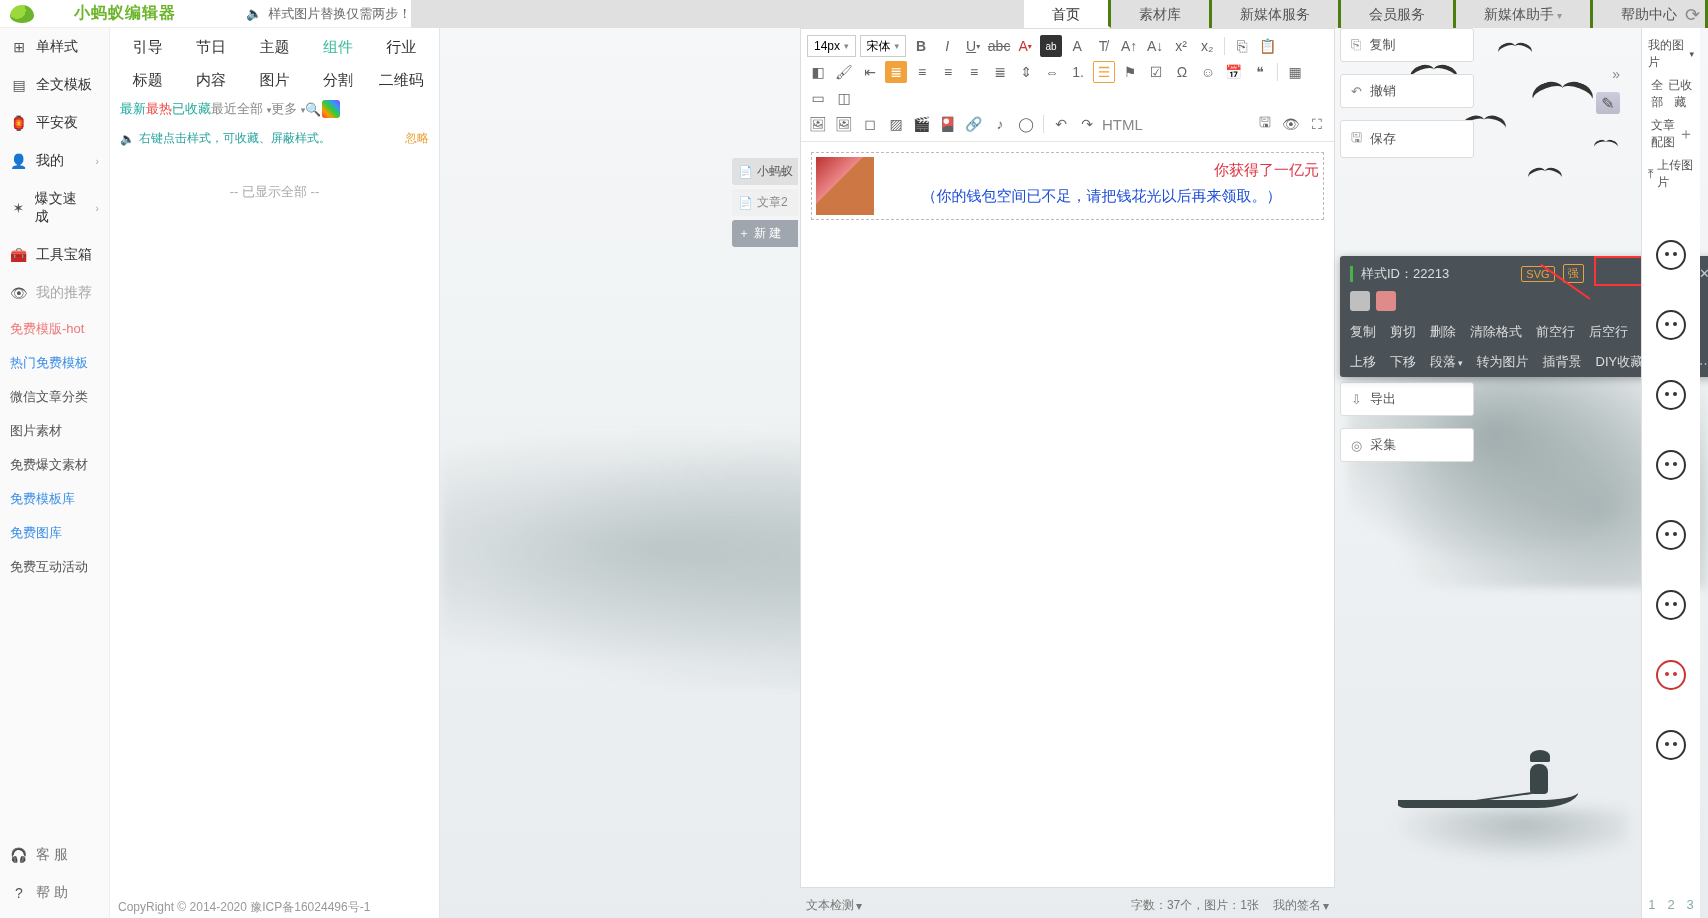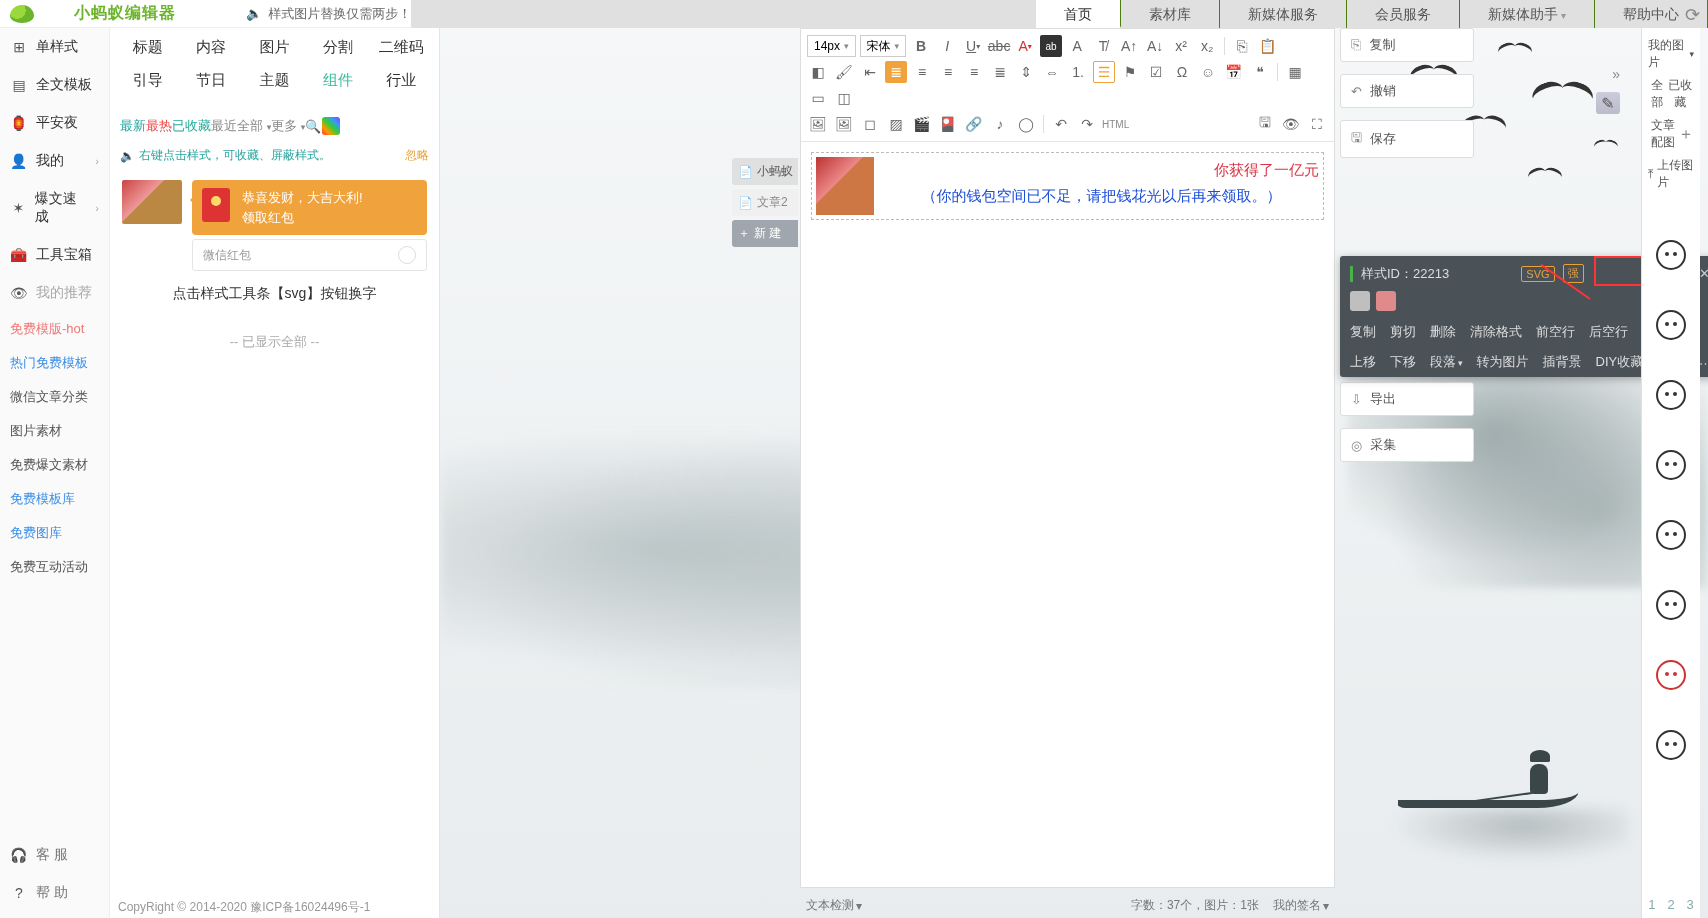--- a/index.html
+++ b/index.html
@@ -4,21 +4,21 @@
 <style>
 * { margin: 0; padding: 0; box-sizing: border-box; font-family: "Microsoft YaHei", Arial, sans-serif; }
 body { width: 1708px; height: 918px; overflow: hidden; background: #fff; position: relative; }
 
 
 .topbar { height: 28px; display: flex; align-items: center; background: #fff; border-bottom: 1px solid #eee; }
 .logo { display: flex; align-items: center; padding: 0 10px; font-size: 16px; font-weight: bold; color: #6cb52b; letter-spacing: 1px; gap: 36px; }
 .logo-icon { width: 24px; height: 18px; margin-right: 4px; display: inline-block; background: radial-gradient(circle at 30% 30%, #9bd83c 40%, #6cb52b 40%); border-radius: 50% 50% 50% 50% / 60% 60% 40% 40%; position: relative; }
 .announce { display: flex; align-items: center; margin-left: 60px; color: #666; font-size: 13px; gap: 6px; }
 .topnav { display: flex; margin-left: auto; }
-.topnav .tab { padding: 0 28px; height: 28px; line-height: 28px; font-size: 14px; color: #555; border-right: 1px solid #4d7c0f; position: relative; cursor: pointer; }
+.topnav .tab { padding: 0 28px; height: 28px; line-height: 28px; font-size: 14px; color: #555; border-right: 3px solid #4d7c0f; position: relative; cursor: pointer; }
 .topnav .tab.active { background: #fff; color: #333; border-bottom: 2px solid #fff; margin-bottom: -2px; }
 .topnav .tab .caret { font-size: 10px; margin-left: 3px; color: #999; }
 .nav-bg { background: #e0e0e0; flex: 1; display: flex; }
 .nav-left-pad { width: 504px; }
 .corner-icon { position: absolute; right: 8px; top: 4px; color: #888; font-size: 18px; }
 
 
 .leftnav { position: absolute; left: 0; top: 28px; width: 110px; bottom: 0; background: #fafafa; border-right: 1px solid #eee; }
 .leftnav .item { display: flex; align-items: center; gap: 8px; padding: 10px 10px; font-size: 14px; color: #333; cursor: pointer; }
 .leftnav .item .chev { margin-left: auto; color: #aaa; font-size: 11px; }
@@ -29,21 +29,21 @@
 .leftnav .foot { position: absolute; bottom: 6px; left: 0; right: 0; }
 .leftnav .foot .item { font-size: 14px; color: #777; }
 .li-icon { width: 18px; text-align: center; color: #555; }
 .li-icon.red { color: #d33; }
 
 
 .catpanel { position: absolute; left: 110px; top: 28px; width: 330px; bottom: 0; background: #fff; border-right: 1px solid #e5e5e5; }
 .catrow { display: flex; padding: 10px 8px 4px 8px; gap: 4px; }
 .catrow .cat { flex: 1; text-align: center; font-size: 15px; color: #333; cursor: pointer; }
 .catrow .cat.green { color: #3b9; }
-.filterrow { display: flex; align-items: center; gap: 0; padding: 6px 10px; font-size: 13px; margin-top: 17px; }
+.filterrow { display: flex; align-items: center; gap: 0; padding: 6px 10px; font-size: 13px; }
 .filterrow .f { color: #888; cursor: pointer; }
 .filterrow .f.teal { color: #1aa6a0; }
 .filterrow .f.red { color: #e44; }
 .filterrow .f.grn { color: #2a9; }
 .filterrow .search-icon { color: #888; cursor: pointer; }
 .filterrow .colorbox { width: 18px; height: 18px; background: linear-gradient(45deg,#f33,#f90,#3c3,#39f,#93f); border-radius: 3px; cursor: pointer; }
 .tiprow { display: flex; align-items: center; padding: 6px 10px; font-size: 12px; }
 .tiprow .tip { color: #2aa59f; }
 .tiprow .ignore { margin-left: auto; color: #e9a23b; cursor: pointer; }
 .sample { margin: 10px 12px; }
@@ -84,21 +84,21 @@
 
 .editor { position: absolute; left: 360px; top: 0; width: 535px; bottom: 30px; background: #fff; border: 1px solid #ddd; display: flex; flex-direction: column; }
 .toolbar { border-bottom: 1px solid #e5e5e5; padding: 4px 6px; }
 .tb-row { display: flex; align-items: center; gap: 4px; flex-wrap: wrap; padding: 2px 0; }
 .tb-sel { height: 22px; font-size: 12px; border: 1px solid #ccc; background: #fff; display: inline-flex; align-items: center; padding: 0 6px; gap: 4px; cursor: pointer; }
 .tb-sel .caret { font-size: 9px; color: #888; }
 .tb-btn { width: 22px; height: 22px; display: inline-flex; align-items: center; justify-content: center; color: #666; font-size: 14px; cursor: pointer; border-radius: 2px; }
 .tb-btn.hl { background: #f0a33c; color: #fff; }
 .tb-btn.sel { border: 1px solid #f0a33c; color: #f0a33c; }
 .tb-sep { width: 1px; height: 18px; background: #ddd; margin: 0 2px; }
-.tb-lbl { font-size: 10px; color: #888; }
+.tb-lbl { font-size: 15px; color: #888; }
 .doc { flex: 1; padding: 10px; overflow: auto; }
 .dashed { border: 1px dashed #bbb; padding: 4px; display: flex; gap: 10px; }
 .docimg { width: 58px; height: 58px; background: linear-gradient(135deg,#b33,#e88 40%,#c74 41%); }
 .doctext { font-size: 15px; color: #d33; text-align: center; flex: 1; line-height: 1.7; }
 .doctext .l1 { color: #d34; text-align: right; }
 .doctext .l2 { color: #1d4ed8; }
 .statusbar { position: absolute; left: 360px; bottom: 4px; width: 535px; display: flex; align-items: center; font-size: 12px; color: #777; padding: 0 6px; }
 .statusbar .right { margin-left: auto; display: flex; gap: 14px; align-items: center; }
 .statusbar .drop { display: inline-flex; align-items: center; gap: 2px; cursor: pointer; }
 
@@ -218,67 +218,48 @@
         <span>客  服</span>
       </div>
       <div class="item">
         <span class="li-icon">?</span>
         <span>帮  助</span>
       </div>
     </div>
 </div>
 
 <div class="catpanel">
+  <div class="catrow" id="catrow2">
+      <span class="cat">引导</span>
+      <span class="cat">节日</span>
+      <span class="cat">主题</span>
+      <span class="cat green">组件</span>
+      <span class="cat">行业</span>
+    </div>
   <div class="catrow" id="catrow1">
       <span class="cat">标题</span>
       <span class="cat">内容</span>
       <span class="cat">图片</span>
       <span class="cat">分割</span>
       <span class="cat">二维码</span>
-    </div>
-  <div class="catrow" id="catrow2">
-      <span class="cat">引导</span>
-      <span class="cat">节日</span>
-      <span class="cat">主题</span>
-      <span class="cat green">组件</span>
-      <span class="cat">行业</span>
     </div>
   <div class="filterrow">
     <span class="f teal">最新</span>
       <span class="f red">最热</span>
       <span class="f grn">已收藏</span>
       <span class="f">最近</span>
       <span class="f">全部 <span style="font-size:9px">▾</span></span>
       <span class="f">更多 <span style="font-size:9px">▾</span></span>
     <span class="search-icon">🔍</span>
     <span class="colorbox"></span>
   </div>
   <div class="tiprow">
     <span style="color:#2aa59f;margin-right:4px">🔈</span>
     <span class="tip">右键点击样式，可收藏、屏蔽样式。</span>
     <span class="ignore">忽略</span>
-  </div>
-  <div class="sample">
-    <div class="sample-card">
-      <div class="thumb"></div>
-      <div style="flex:1">
-        <div class="bubble">
-          <div class="redenv"></div>
-          <div class="bubble-text">
-            <div>恭喜发财，大吉大利!</div>
-            <div>领取红包</div>
-          </div>
-        </div>
-        <div class="wxrow">
-          <span>微信红包</span>
-          <span style="margin-left:auto" class="wxcircle"></span>
-        </div>
-      </div>
-    </div>
-    <div class="sample-caption">点击样式工具条【svg】按钮换字</div>
   </div>
   <div class="allshown">-- 已显示全部 --</div>
 </div>
 
 <div class="canvas">
   <div class="mist"></div>
   <div class="birds">
     <div class="bird" style="left:10px;top:10px"></div>
     <div class="bird" style="left:70px;top:30px;transform:scale(1.4)"></div>
     <div class="bird" style="left:150px;top:5px"></div>

